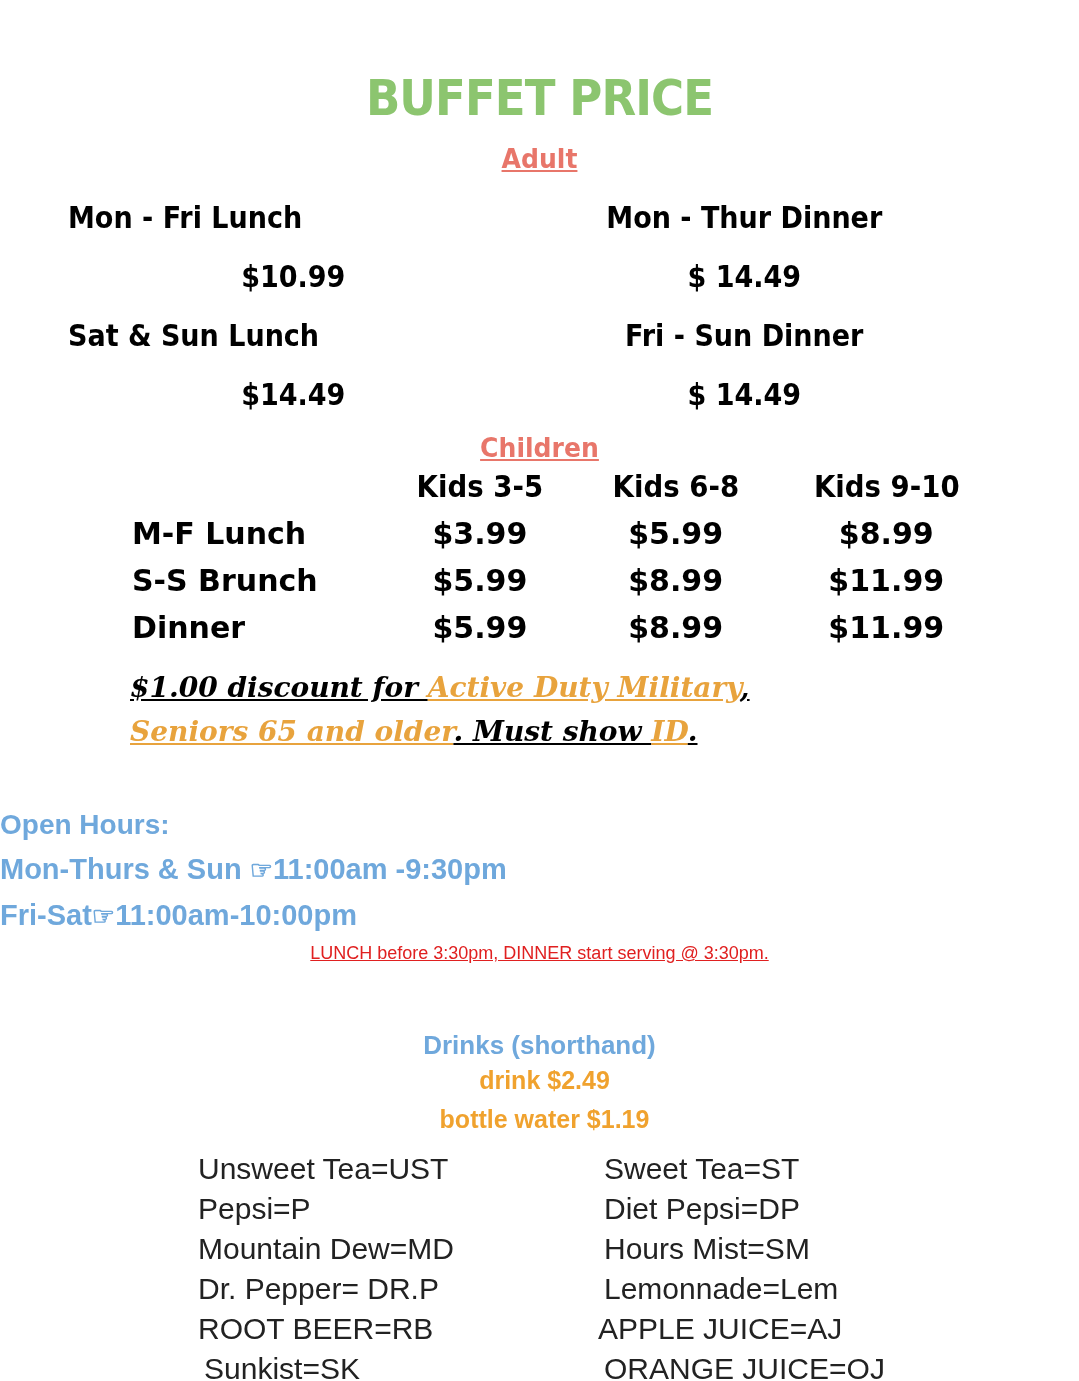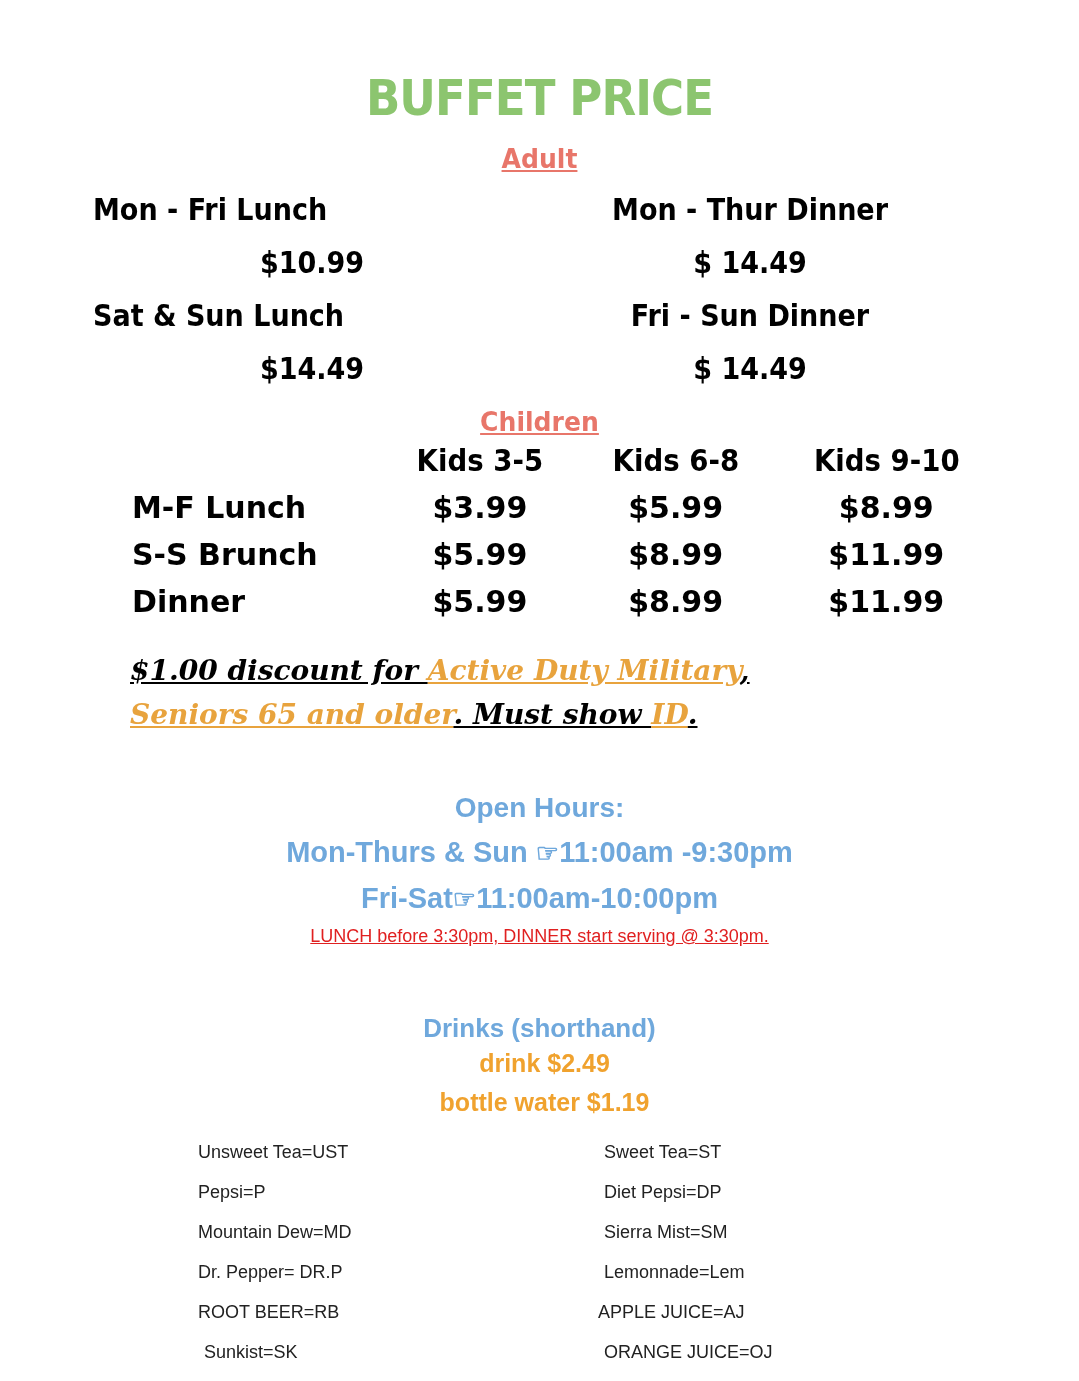--- a/index.html
+++ b/index.html
@@ -44,25 +44,25 @@
     text-decoration: underline;
     margin-top: 20px;
     transform: scaleX(0.93);
   }
   .section-head.children {
     margin-top: 13px;
   }
 
   
   .adult {
-    margin-top: 12px;
+    margin-top: 20px;
     display: grid;
     grid-template-columns: 1fr 1fr;
-    row-gap: 5px;
-    padding: 0 110px 0 93px;
+    row-gap: 11px;
+    padding: 0 110px 0 68px;
   }
   .adult .cell {
     font-family: "DejaVu Sans", sans-serif;
     font-weight: 700;
     font-size: 30px;
     line-height: 48px;
     color: #000;
     transform: scaleX(0.9);
     transform-origin: left center;
   }
@@ -96,36 +96,36 @@
   .kids th:first-child, .kids td:first-child {
     text-align: left;
     width: 250px;
   }
   .kids .hdr-row th {
     transform: scaleX(0.92);
   }
 
   
   .discount {
-    margin-top: 24px;
+    margin-top: 15px;
     padding: 0 80px 0 130px;
     font-family: "DejaVu Serif", serif;
     font-style: italic;
     font-weight: 700;
     font-size: 28px;
     line-height: 44px;
     color: #000;
   }
   .hl { color: #e8a33d; text-decoration: underline; }
   .blk { color: #000; text-decoration: underline; }
 
   
   .hours {
     margin-top: 48px;
-    text-align: center;
+    text-align: left;
     font-family: "Liberation Sans", sans-serif;
     font-weight: 700;
     font-size: 28px;
     line-height: 45px;
     color: #6fa8dc;
   }
   .hours .line2, .hours .line3 { font-size: 29px; }
   .hand { font-size: 26px; }
 
   .lunch-note {
@@ -159,21 +159,21 @@
   .drink-list {
     margin-top: 10px;
     padding: 0 150px 0 198px;
     display: grid;
     grid-template-columns: 400px 1fr;
     row-gap: 0px;
   }
   .drink-list .di {
     font-family: "Liberation Sans", sans-serif;
     font-weight: 400;
-    font-size: 18px;
+    font-size: 30px;
     line-height: 40px;
     color: #222;
   }
   .drink-list .di.right { padding-left: 6px; }
 </style>
 </head>
 <body>
 
 <div class="page">
 
@@ -245,21 +245,21 @@
   <div class="drinks-head">Drinks (shorthand)</div>
   <div class="drink-price">drink $2.49</div>
   <div class="drink-price">bottle water $1.19</div>
 
   <div class="drink-list">
     <div class="di">Unsweet Tea=UST</div>
     <div class="di right">Sweet Tea=ST</div>
     <div class="di">Pepsi=P</div>
     <div class="di right">Diet Pepsi=DP</div>
     <div class="di">Mountain Dew=MD</div>
-    <div class="di right">Sierra Mist=SM</div>
+    <div class="di right">Hours Mist=SM</div>
     <div class="di">Dr. Pepper= DR.P</div>
     <div class="di right">Lemonnade=Lem</div>
     <div class="di">ROOT BEER=RB</div>
     <div class="di">APPLE JUICE=AJ</div>
     <div class="di right">Sunkist=SK</div>
     <div class="di right">ORANGE JUICE=OJ</div>
   </div>
 
 </div>
 

